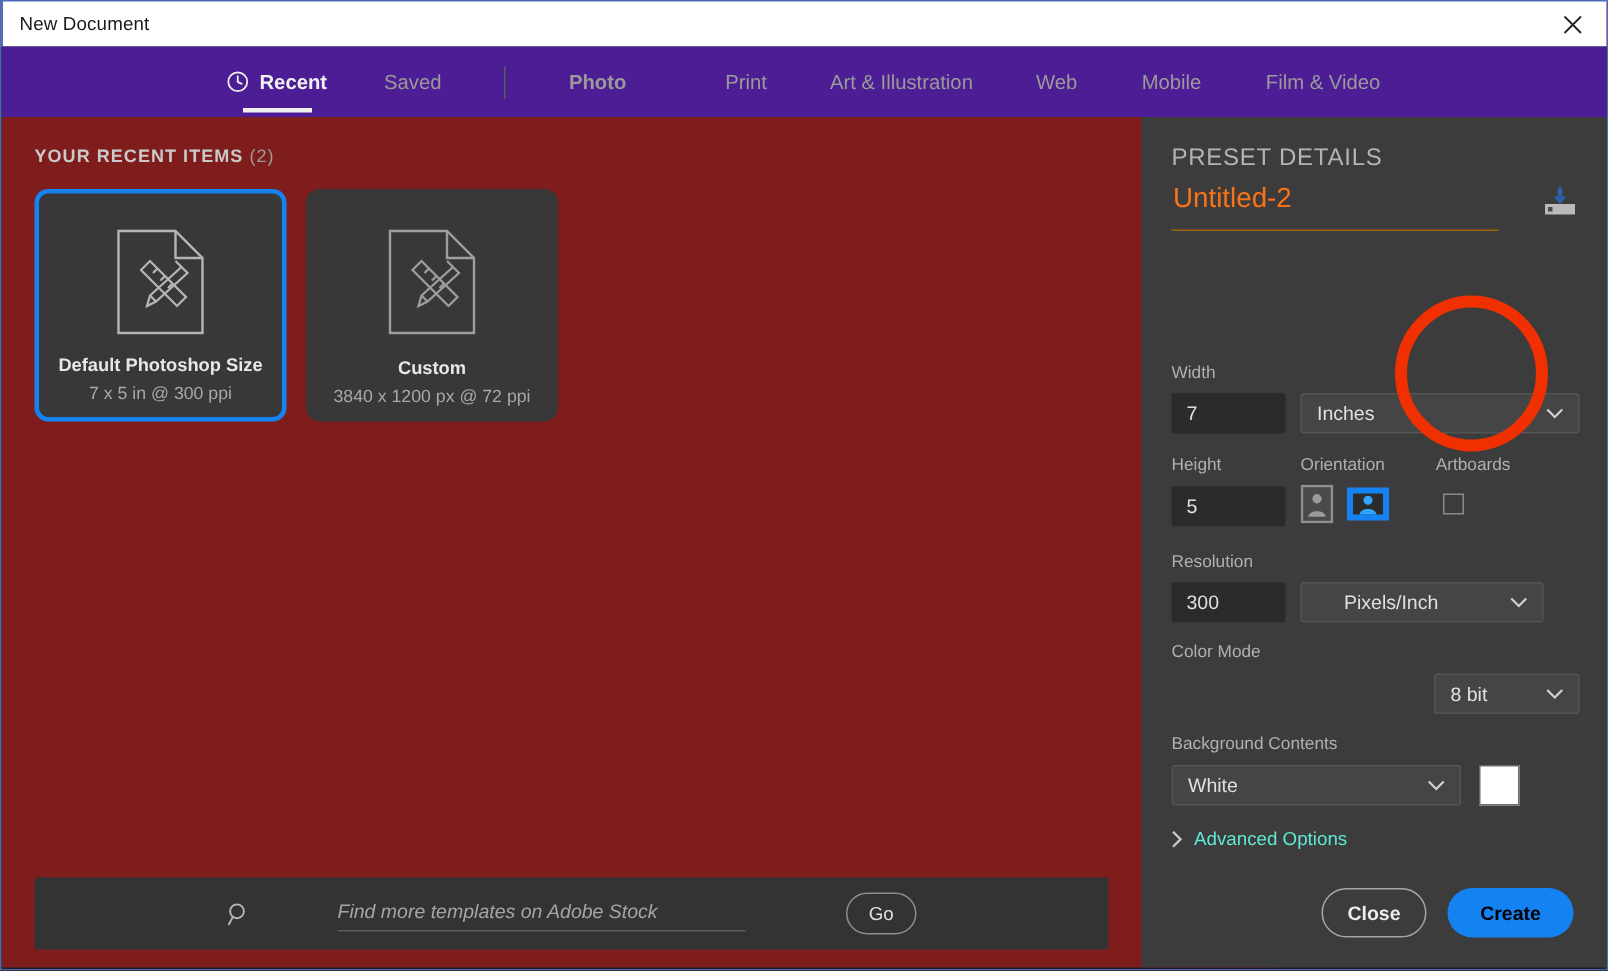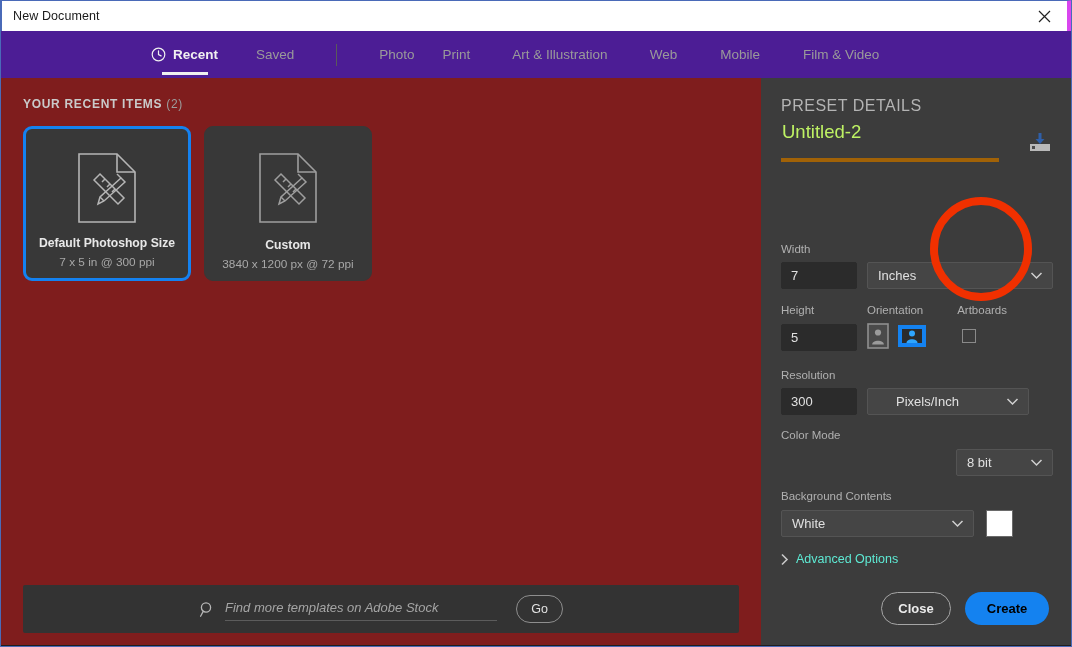--- a/index.html
+++ b/index.html
@@ -18,21 +18,21 @@
     overflow: hidden;
   }
 
   
   .titlebar {
     position: absolute; top: 0; left: 0;
     width: 1072px; height: 31px;
     background: #ffffff;
     border-top: 1px solid #4a6ab8;
     border-left: 1px solid #4a6ab8;
-    border-right: 6px solid #d946ef;
+    border-right: 2px solid #d946ef;
     display: flex; align-items: center;
   }
   .titlebar-text {
     margin-left: 11px;
     font-size: 12.5px;
     color: #1a1a1a;
     letter-spacing: .1px;
   }
   .close-btn {
     position: absolute; right: 0; top: 0;
@@ -110,21 +110,21 @@
   }
 
   
   .stock-bar {
     position: absolute; left: 22px; bottom: 12px;
     width: 716px; height: 48px;
     background: #333333;
     border-radius: 2px;
     display: flex; align-items: center; justify-content: center;
   }
-  .stock-inner { display: flex; align-items: center; }
+  .stock-inner { display: flex; align-items: center; gap: 48px; }
   .search-icon { margin-right: 9px; display: flex; }
   .stock-input {
     width: 272px;
     border: none; border-bottom: 1px solid #5c5c5c;
     background: transparent;
     color: #d0d0d0;
     font-family: "Liberation Sans", sans-serif;
     font-size: 13px; font-style: italic;
     padding: 2px 0 5px 0;
     outline: none;
@@ -152,25 +152,25 @@
     position: absolute; top: 19px; left: 20px;
     font-size: 16px; color: #b4b4b4; letter-spacing: .5px;
   }
   .docname-row {
     position: absolute; top: 43px; left: 20px; width: 272px;
     display: flex; align-items: flex-end; justify-content: space-between;
   }
   .docname {
     width: 218px;
     background: transparent;
-    border: none; border-bottom: 4px solid #a16207;
-    color: #bef264;
+    border: none; border-bottom: 1px solid #a16207;
+    color: #f97316;
     font-family: "Liberation Sans", sans-serif;
     font-size: 18.5px;
-    padding: 0 0 15px 1px;
+    padding: 0 0 10px 1px;
     outline: none;
   }
   .save-preset { cursor: pointer; display: flex; margin-bottom: 8px; }
 
   .field-label {
     position: absolute;
     font-size: 11.5px; color: #b0b0b0;
   }
   .num-input {
     position: absolute;
@@ -283,21 +283,21 @@
         <span>Recent</span>
         <span class="underline"></span>
       </div>
 
       <div class="tab" style="margin-right:42px;">
         <span>Saved</span>
       </div>
 
       <div class="tab-divider"></div>
 
-      <div class="tab" style="margin-left:42px; margin-right:28px;">
+      <div class="tab" style="margin-left:42px; margin-right:66px;font-weight:bold;">
         <span>Photo</span>
       </div>
       <div class="tab" style="margin-right:42px;">
         <span>Print</span>
       </div>
       <div class="tab" style="margin-right:42px;">
         <span>Art &amp; Illustration</span>
       </div>
       <div class="tab" style="margin-right:43px;">
         <span>Web</span>

